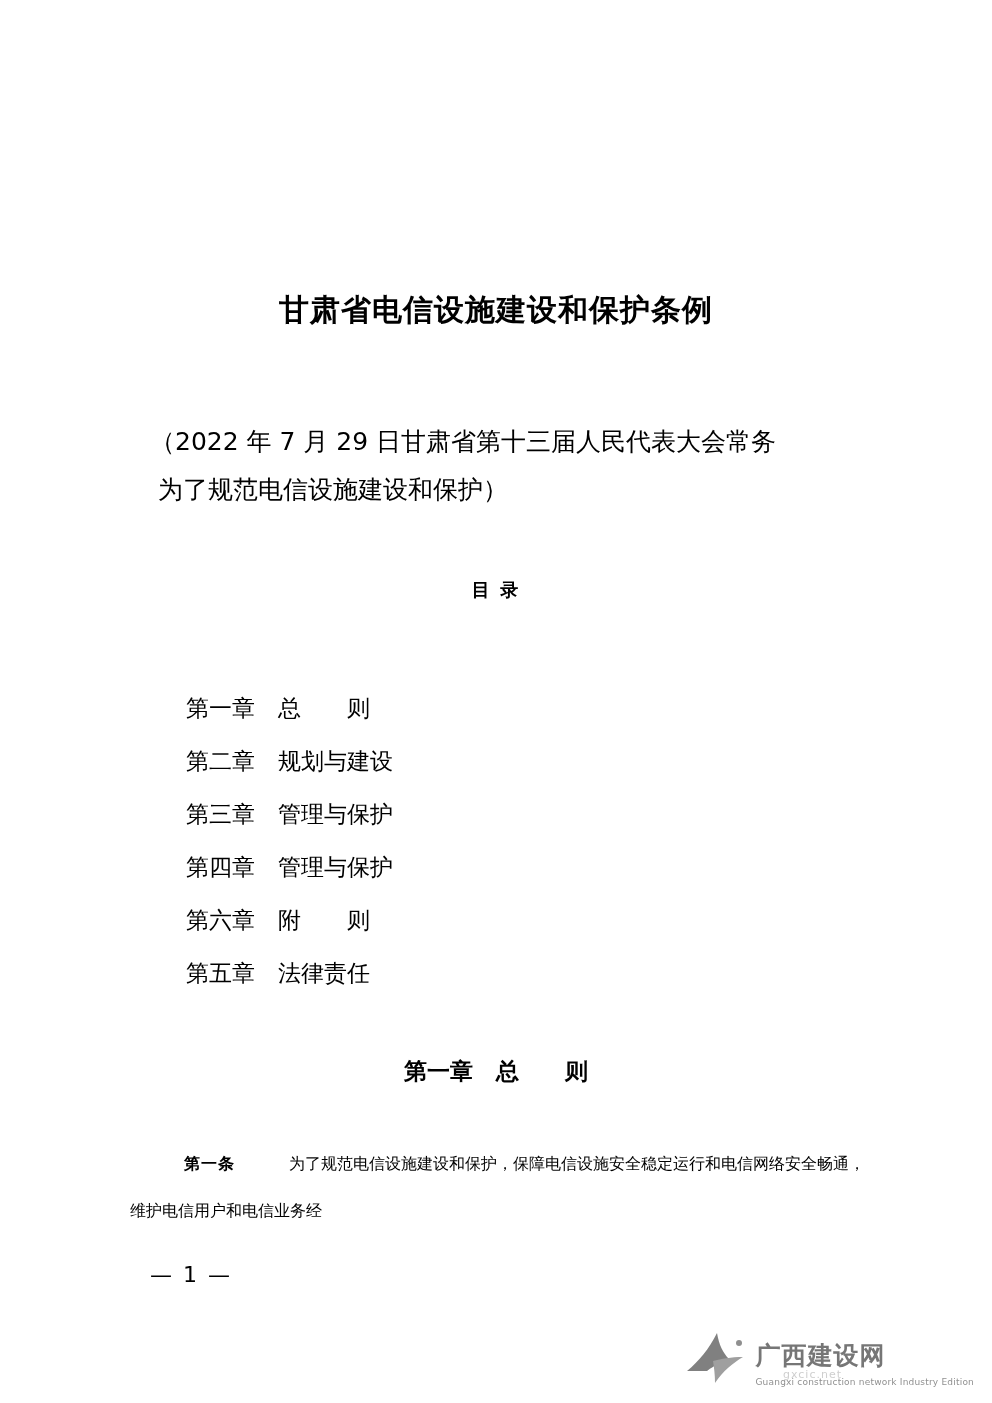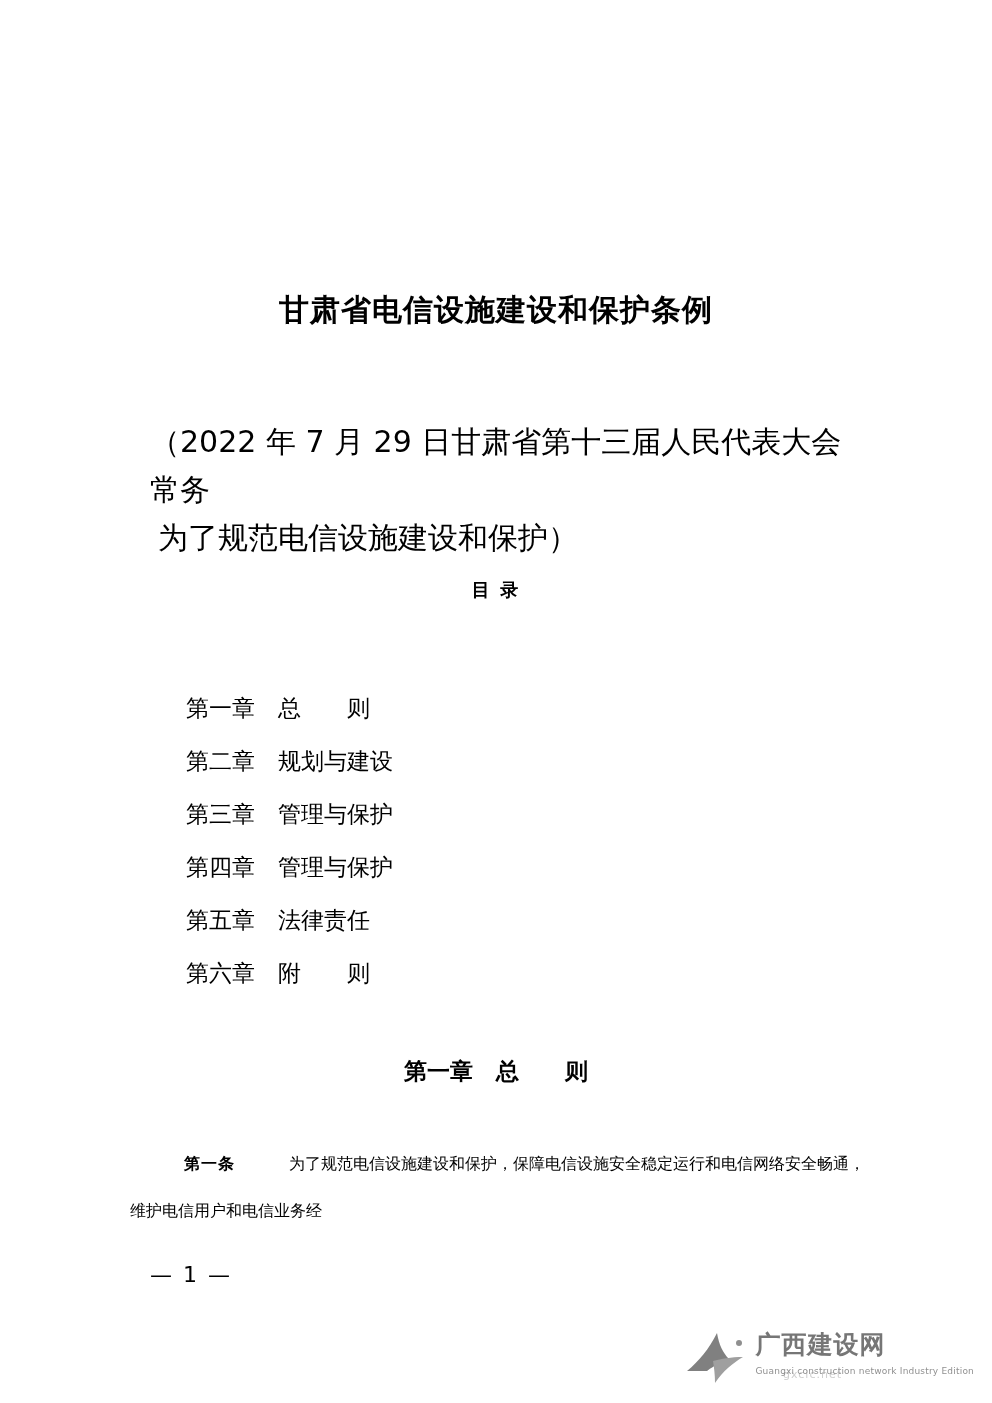--- a/index.html
+++ b/index.html
@@ -28,21 +28,21 @@
     font-size: 30px;
     font-weight: bold;
     letter-spacing: 1px;
     color: #000000;
   }
   .promulgation {
     position: absolute;
     top: 418px;
     left: 150px;
     width: 700px;
-    font-size: 30px;
+    font-size: 25px;
     line-height: 48px;
     color: #000000;
   }
   .promulgation .line2 {
     display: block;
     text-indent: 8px;
   }
   .toc-heading {
     position: absolute;
     top: 578px;
@@ -100,21 +100,21 @@
     left: 150px;
     font-size: 22px;
     color: #000000;
     letter-spacing: 2px;
   }
   .watermark {
     position: absolute;
     right: 18px;
     bottom: 16px;
     display: flex;
-    align-items: flex-start;
+    align-items: flex-end;
     gap: 8px;
     opacity: 0.95;
   }
   .watermark .wm-star {
     width: 64px;
     height: 56px;
     position: relative;
     flex: none;
   }
   .watermark .wm-star svg {
@@ -159,22 +159,22 @@
     <span class="line2">为了规范电信设施建设和保护）</span>
   </div>
 
   <div class="toc-heading">目    录</div>
 
   <div class="toc">
     <div class="toc-item">第一章　总　　则</div>
     <div class="toc-item">第二章　规划与建设</div>
     <div class="toc-item">第三章　管理与保护</div>
     <div class="toc-item">第四章　管理与保护</div>
+    <div class="toc-item">第六章　附　　则</div>
     <div class="toc-item">第五章　法律责任</div>
-    <div class="toc-item">第六章　附　　则</div>
   </div>
 
   <div class="chapter-heading">第一章　总　　则</div>
 
   <div class="body-text">
     <span class="indent"></span><span class="art-label">第一条</span><span class="indent"></span><span>为了规范电信设施建设和保护，保障电信设施安全稳定运行和电信网络安全畅通，维护电信用户和电信业务经</span>
   </div>
 
   <div class="page-number">— 1 —</div>
 

